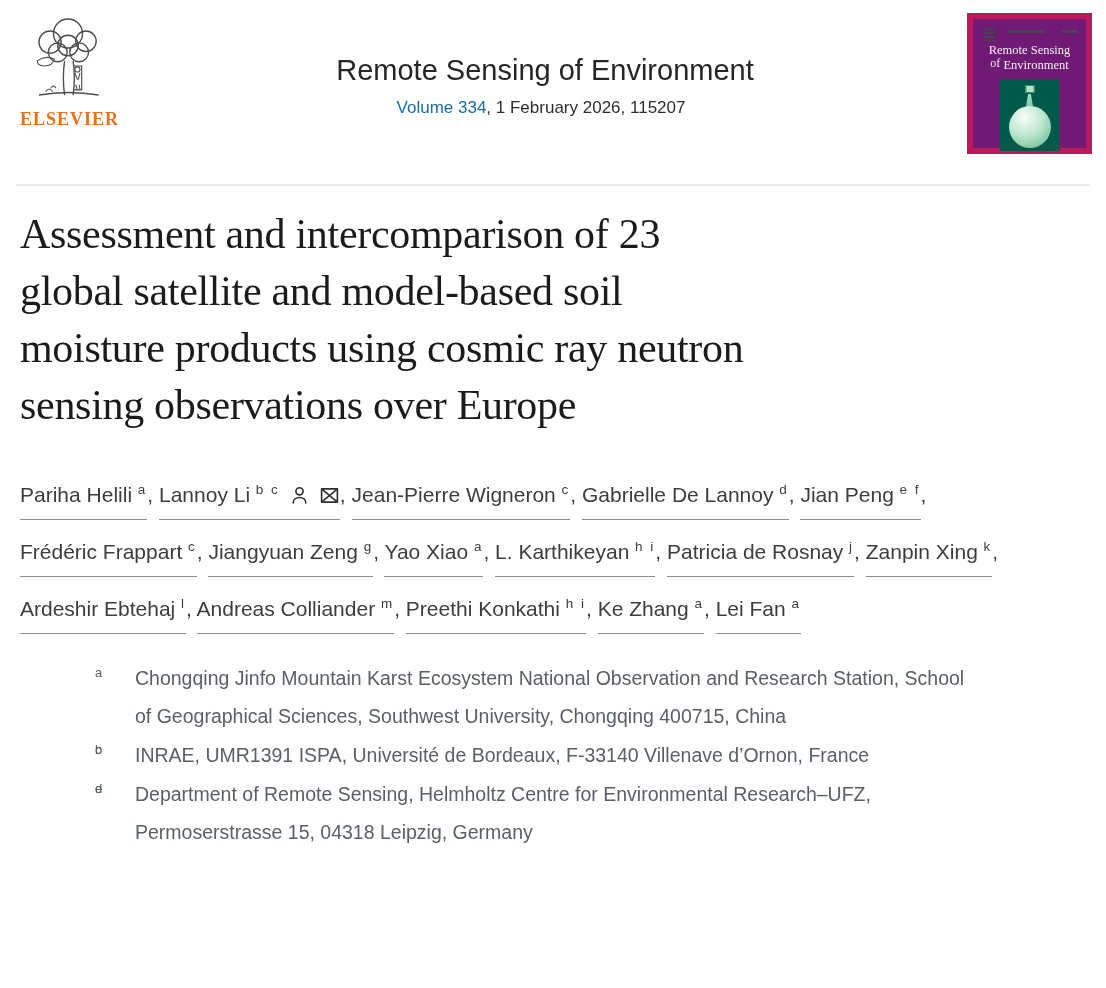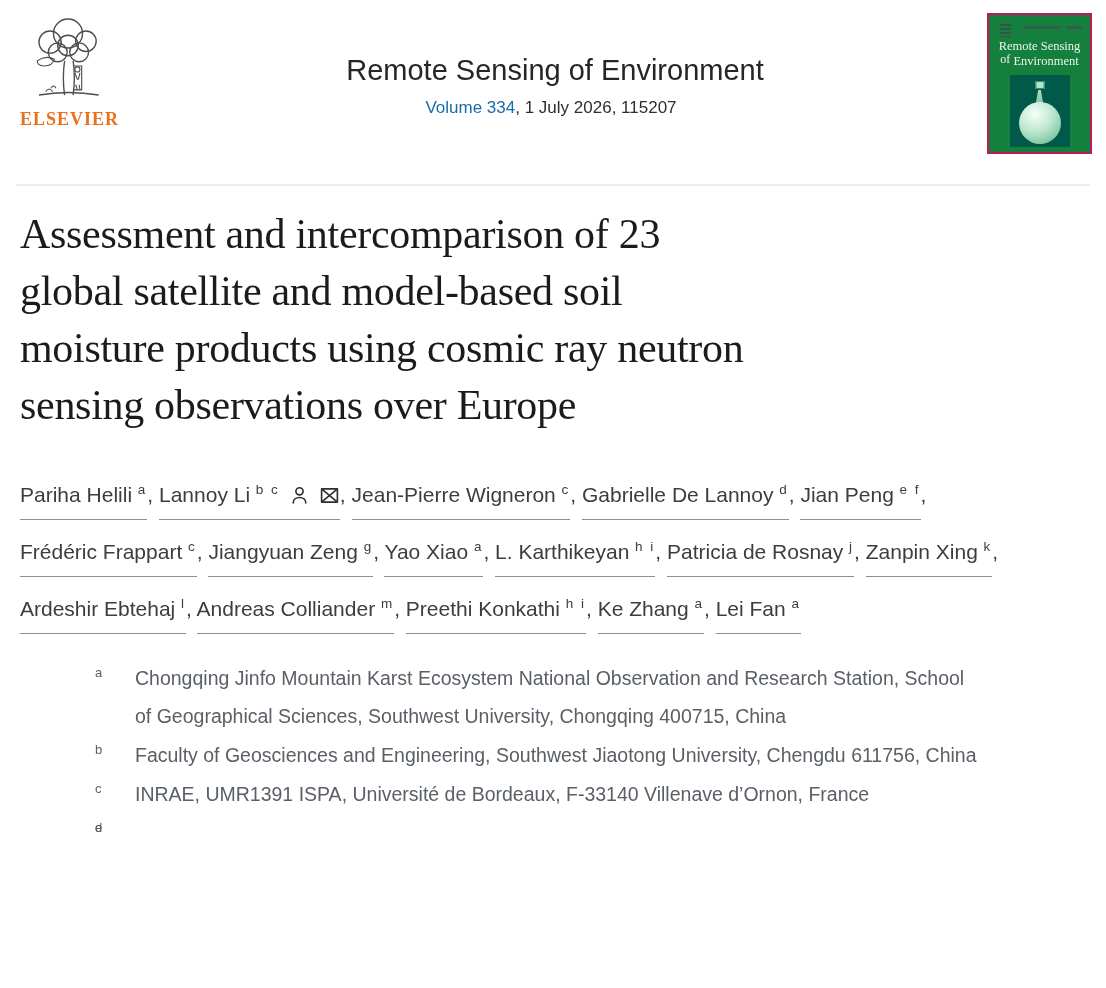--- a/index.html
+++ b/index.html
@@ -21,22 +21,22 @@
   }
   .banner-center { flex:1; text-align:center; padding-top:41px; }
   .journal-title {
     font-size:29px; color:#262626; display:inline-block; cursor:pointer;margin-left:8px;
   }
   .volume-line { margin-top:11px; font-size:17px; color:#2e2e2e; }
   .vol-link { color:#1a6ca8; cursor:pointer; }
 
   
   .cover {
-    width:105px; height:141px; background:#15803d; position:relative;
-    cursor:pointer; flex-shrink:0; border:2px solid #be185d;
+    width:125px; height:141px; background:#701a75; position:relative;
+    cursor:pointer; flex-shrink:0; border:6px solid #be185d;
   }
   .cover-logo { position:absolute; top:9px; left:11px; width:11px; height:13px;
     background:repeating-linear-gradient(#3a4a50 0 2px, transparent 2px 4px); opacity:.85; }
   .cover-meta-1 { position:absolute; top:11px; left:34px; width:38px; height:2.5px; background:#3f5156; opacity:.75; }
   .cover-meta-2 { position:absolute; top:11px; right:8px; width:16px; height:2.5px; background:#3f5156; opacity:.75; }
   .cover-title {
     position:absolute; top:25px; left:0; right:0; text-align:center;
     font-family:"Liberation Serif", serif; color:#eef4ee;
     font-size:12.5px; line-height:13px;
   }
@@ -101,21 +101,21 @@
         <path d="M58 70 l3 8 M64 70 l-2 8 M59 84 l2 6 M63 84 l1 6" stroke-width="1.3"></path>
         <path d="M14 56 q10 -7 20 -2 q-2 8 -12 8 q-8 0 -8 -6 z" stroke-width="1.3"></path>
         <path d="M16 96 Q50 90 86 96"></path>
         <path d="M24 92 q4 -6 8 0 M30 88 q3 -5 6 0" stroke-width="1.2"></path>
       </svg>
       <div class="logo-text">ELSEVIER</div>
     </div>
 
     <div class="banner-center">
       <div class="journal-title">Remote Sensing of Environment</div>
-      <div class="volume-line"><span class="vol-link">Volume 334</span><span>, 1 July 2026, 115207</span></div>
+      <div class="volume-line"><span class="vol-link">Volume 334</span><span>, 1 February 2026, 115207</span></div>
     </div>
 
     <div class="cover">
       <div class="cover-logo"></div>
       <div class="cover-meta-1"></div>
       <div class="cover-meta-2"></div>
       <div class="cover-title"><span>Remote Sensing</span><br><span class="cover-of">of</span> <span>Environment</span></div>
       <div class="cover-panel">
         <div class="cover-bulb-top"></div>
         <div class="cover-stem"></div>
@@ -134,19 +134,19 @@
   <p class="authors"><span class="author-group"><span class="author"><span>Pariha Helili</span><sup>&nbsp;a</sup></span><span>,</span></span> <span class="author-group"><span class="author"><span>Lannoy Li</span><sup>&nbsp;b c</sup><span class="icon"><svg viewBox="0 0 24 24" fill="none" stroke-width="1.9" stroke-linecap="round">
     <circle cx="12" cy="7.2" r="4.1"></circle>
     <path d="M4.8 20.5c0-4 3.2-6.2 7.2-6.2s7.2 2.2 7.2 6.2"></path>
   </svg></span><span class="icon"><svg viewBox="0 0 24 24" fill="none" stroke-width="1.9" stroke-linejoin="round">
     <rect x="3" y="4.5" width="18" height="15"></rect>
     <path d="M3 4.5 L21 19.5 M21 4.5 L3 19.5"></path>
   </svg></span></span><span>,</span></span> <span class="author-group"><span class="author"><span>Jean-Pierre Wigneron</span><sup>&nbsp;c</sup></span><span>,</span></span> <span class="author-group"><span class="author"><span>Gabrielle De Lannoy</span><sup>&nbsp;d</sup></span><span>,</span></span> <span class="author-group"><span class="author"><span>Jian Peng</span><sup>&nbsp;e f</sup></span><span>,</span></span> <span class="author-group"><span class="author"><span>Frédéric Frappart</span><sup>&nbsp;c</sup></span><span>,</span></span> <span class="author-group"><span class="author"><span>Jiangyuan Zeng</span><sup>&nbsp;g</sup></span><span>,</span></span> <span class="author-group"><span class="author"><span>Yao Xiao</span><sup>&nbsp;a</sup></span><span>,</span></span> <span class="author-group"><span class="author"><span>L. Karthikeyan</span><sup>&nbsp;h i</sup></span><span>,</span></span> <span class="author-group"><span class="author"><span>Patricia de Rosnay</span><sup>&nbsp;j</sup></span><span>,</span></span> <span class="author-group"><span class="author"><span>Zanpin Xing</span><sup>&nbsp;k</sup></span><span>,</span></span> <span class="author-group"><span class="author"><span>Ardeshir Ebtehaj</span><sup>&nbsp;l</sup></span><span>,</span></span> <span class="author-group"><span class="author"><span>Andreas Colliander</span><sup>&nbsp;m</sup></span><span>,</span></span> <span class="author-group"><span class="author"><span>Preethi Konkathi</span><sup>&nbsp;h i</sup></span><span>,</span></span> <span class="author-group"><span class="author"><span>Ke Zhang</span><sup>&nbsp;a</sup></span><span>,</span></span> <span class="author-group"><span class="author"><span>Lei Fan</span><sup>&nbsp;a</sup></span></span> </p>
 
   <ol class="affiliations">
       <li><span class="aff-label">a</span><span>Chongqing Jinfo Mountain Karst Ecosystem National Observation and Research Station, School of Geographical Sciences, Southwest University, Chongqing 400715, China</span></li>
-      <li><span class="aff-label">b</span><span>Faculty of Geosciences and Engineering, Southwest Jiaotong University, Chengdu 611756, China</span></li>
+      <li><span class="aff-label">b</span></li>
       <li><span class="aff-label">c</span><span>INRAE, UMR1391 ISPA, Université de Bordeaux, F-33140 Villenave d’Ornon, France</span></li>
       <li><span class="aff-label">d</span></li>
-      <li><span class="aff-label">e</span></li>
+      <li><span class="aff-label">e</span><span>Department of Remote Sensing, Helmholtz Centre for Environmental Research–UFZ, Permoserstrasse 15, 04318 Leipzig, Germany</span></li>
     </ol>
 
 </div>
 
 </body></html>

